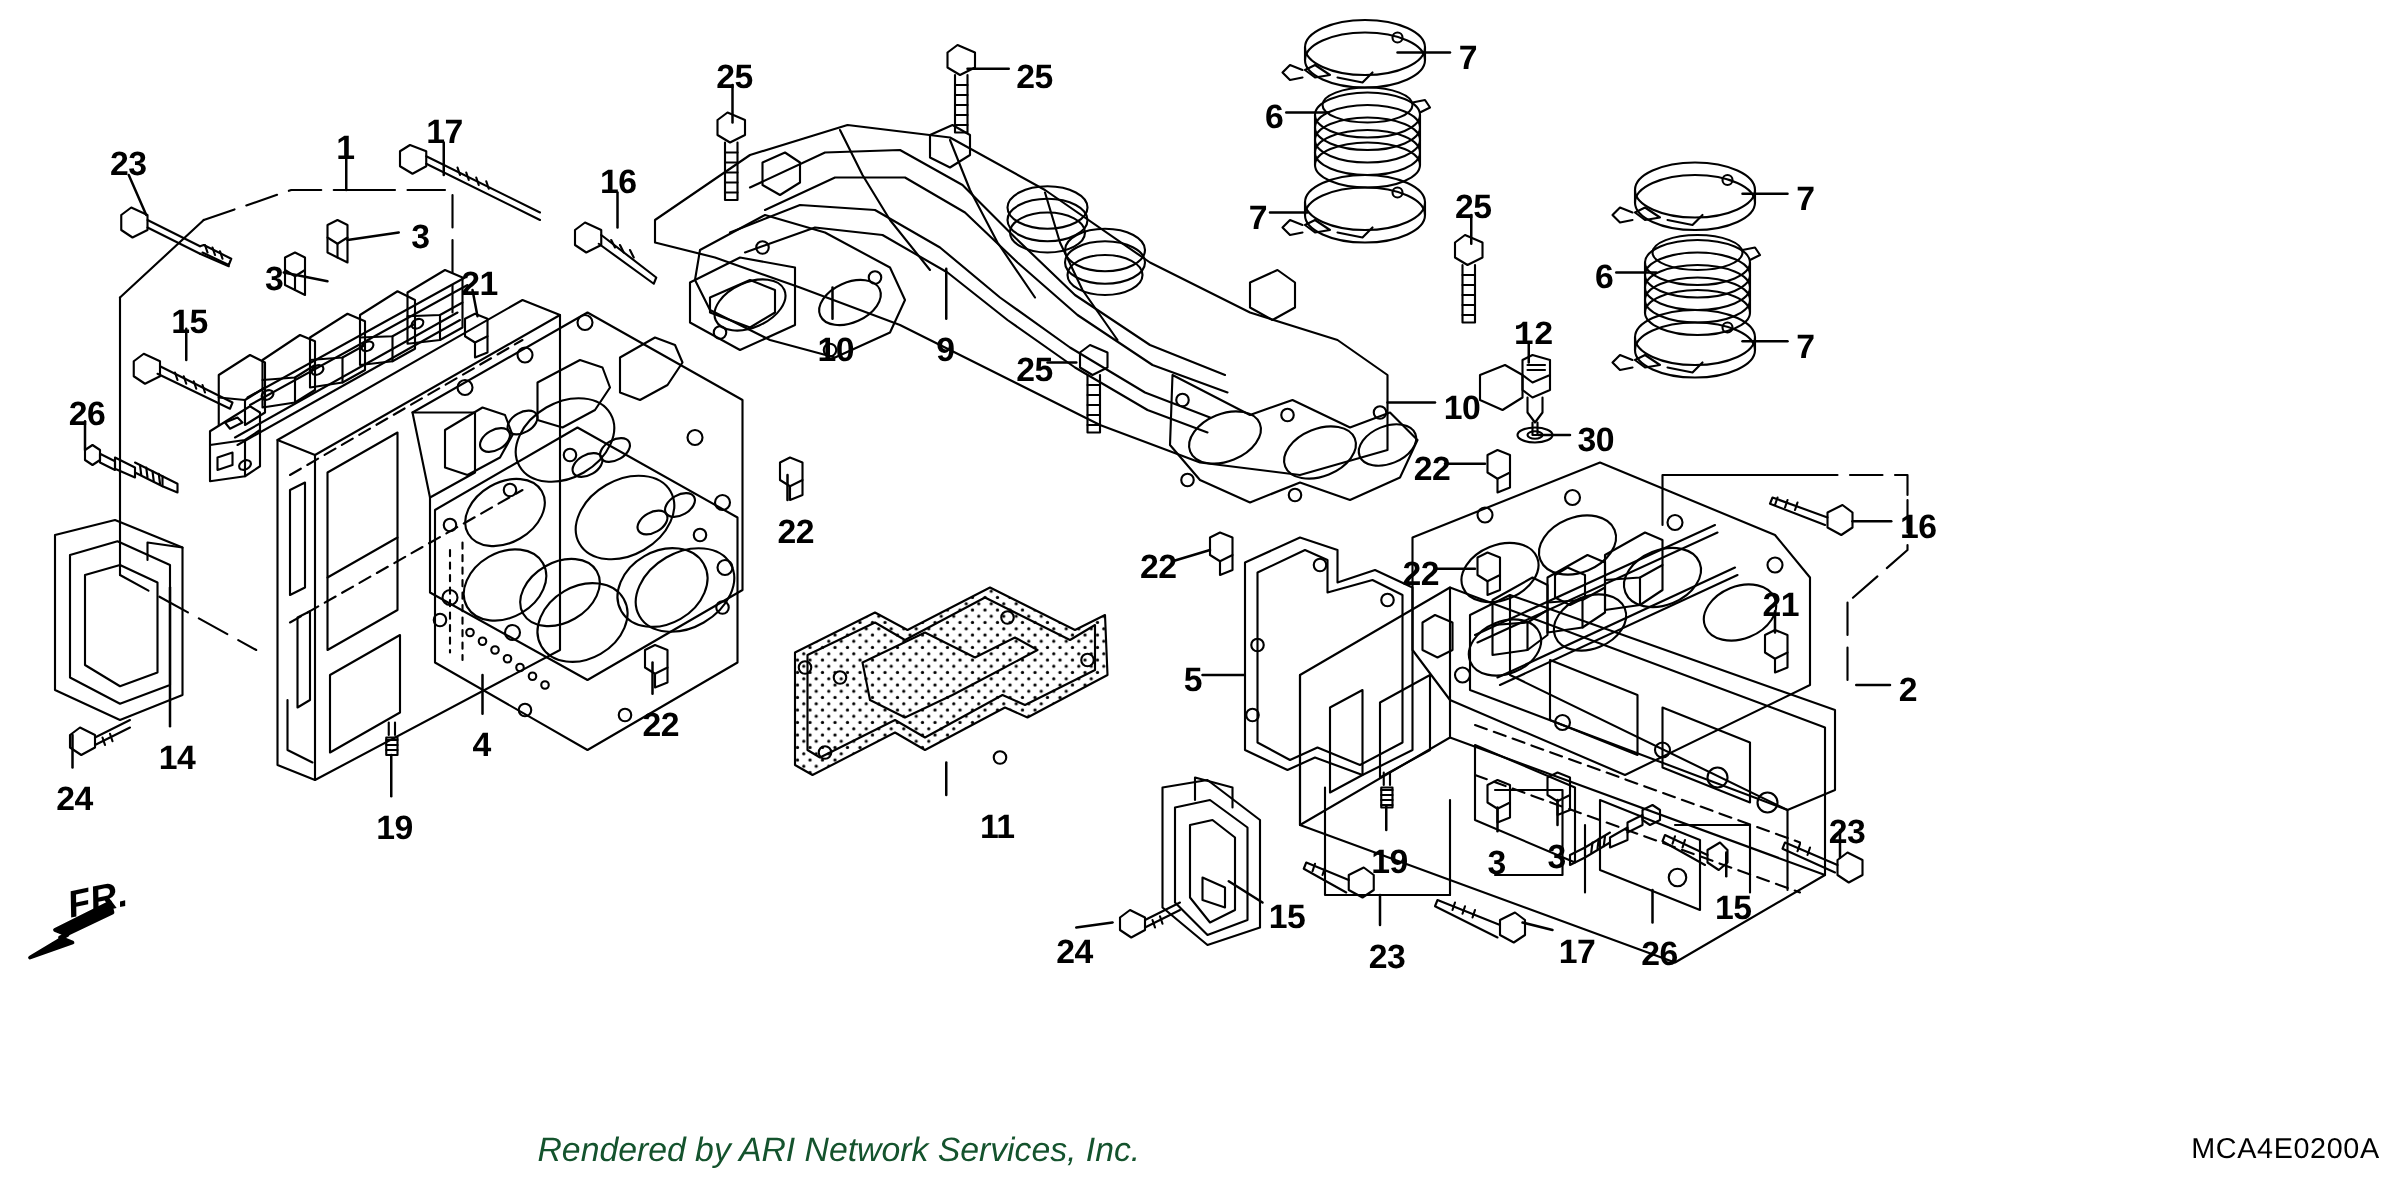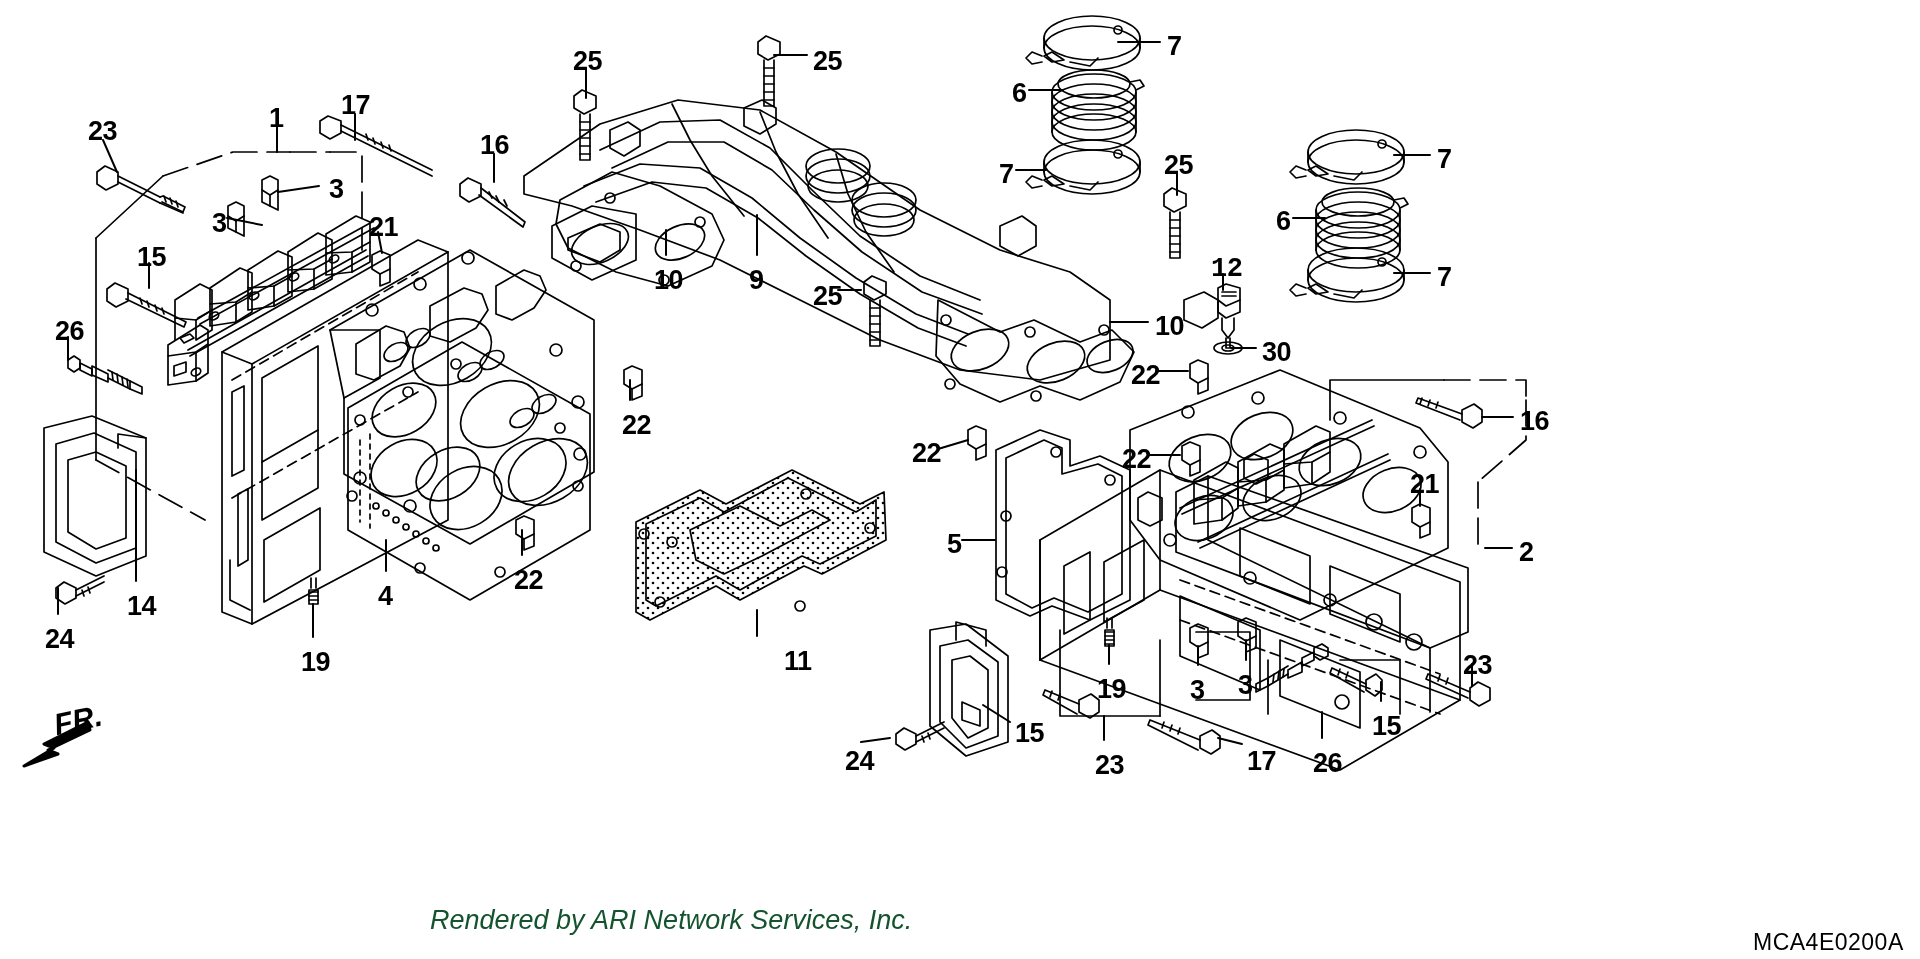--- a/index.html
+++ b/index.html
@@ -42,21 +42,20 @@
     font-style: italic;
     letter-spacing: 0px;
   }
   .partcode {
     position: absolute;
     font-family: "Liberation Sans", sans-serif;
     font-size: 23px;
     color: #000000;
     white-space: nowrap;
     letter-spacing: 0.5px;
-    margin-top: 24px;
   }
   .fr-label {
     position: absolute;
     font-family: "Liberation Sans", sans-serif;
     font-size: 30px;
     font-weight: 700;
     font-style: italic;
     color: #000000;
     white-space: nowrap;
   }

